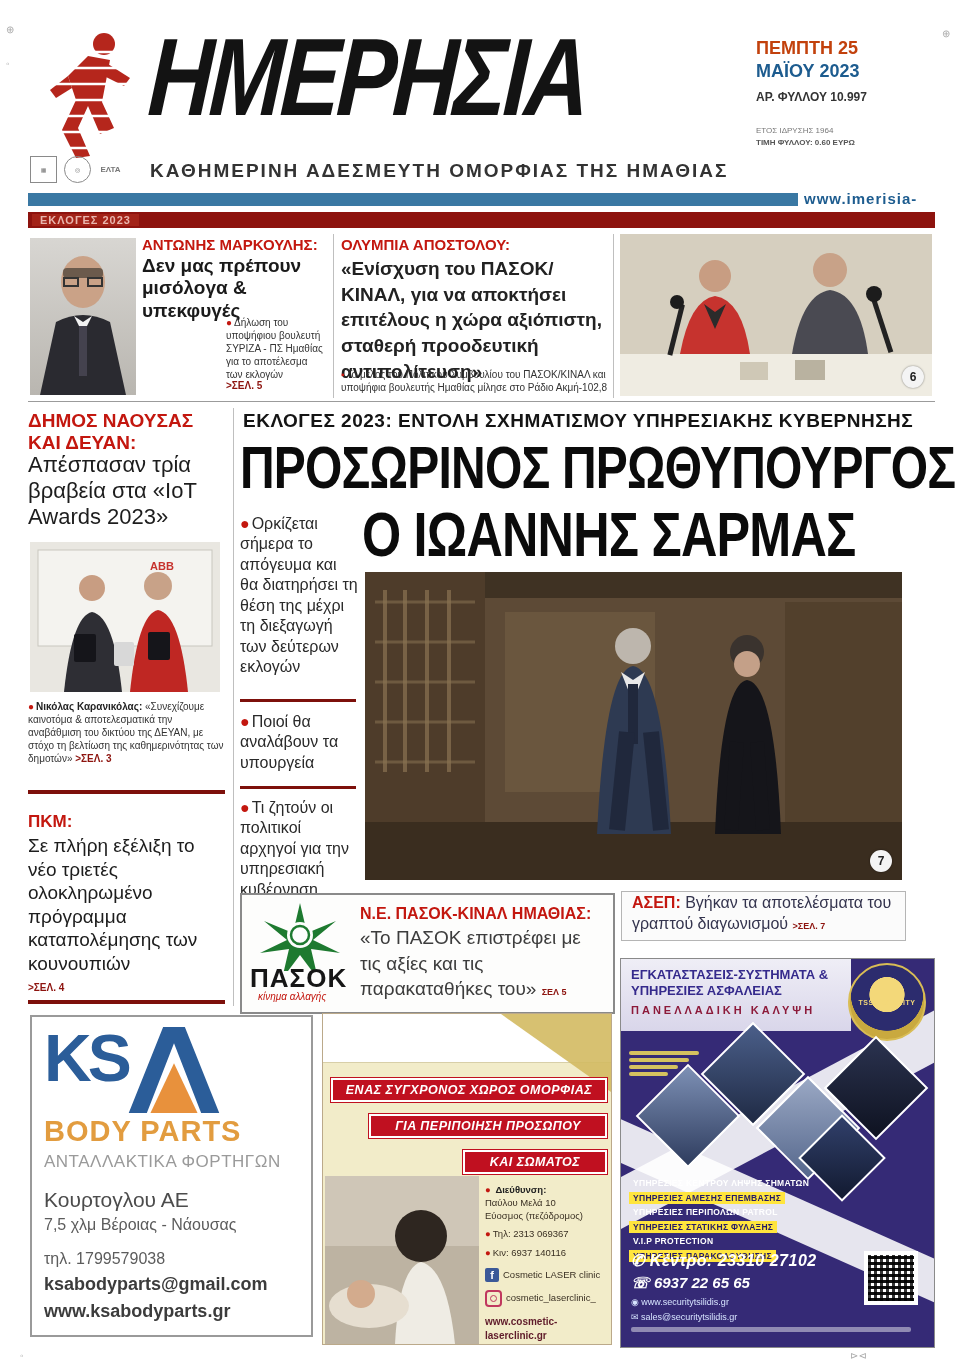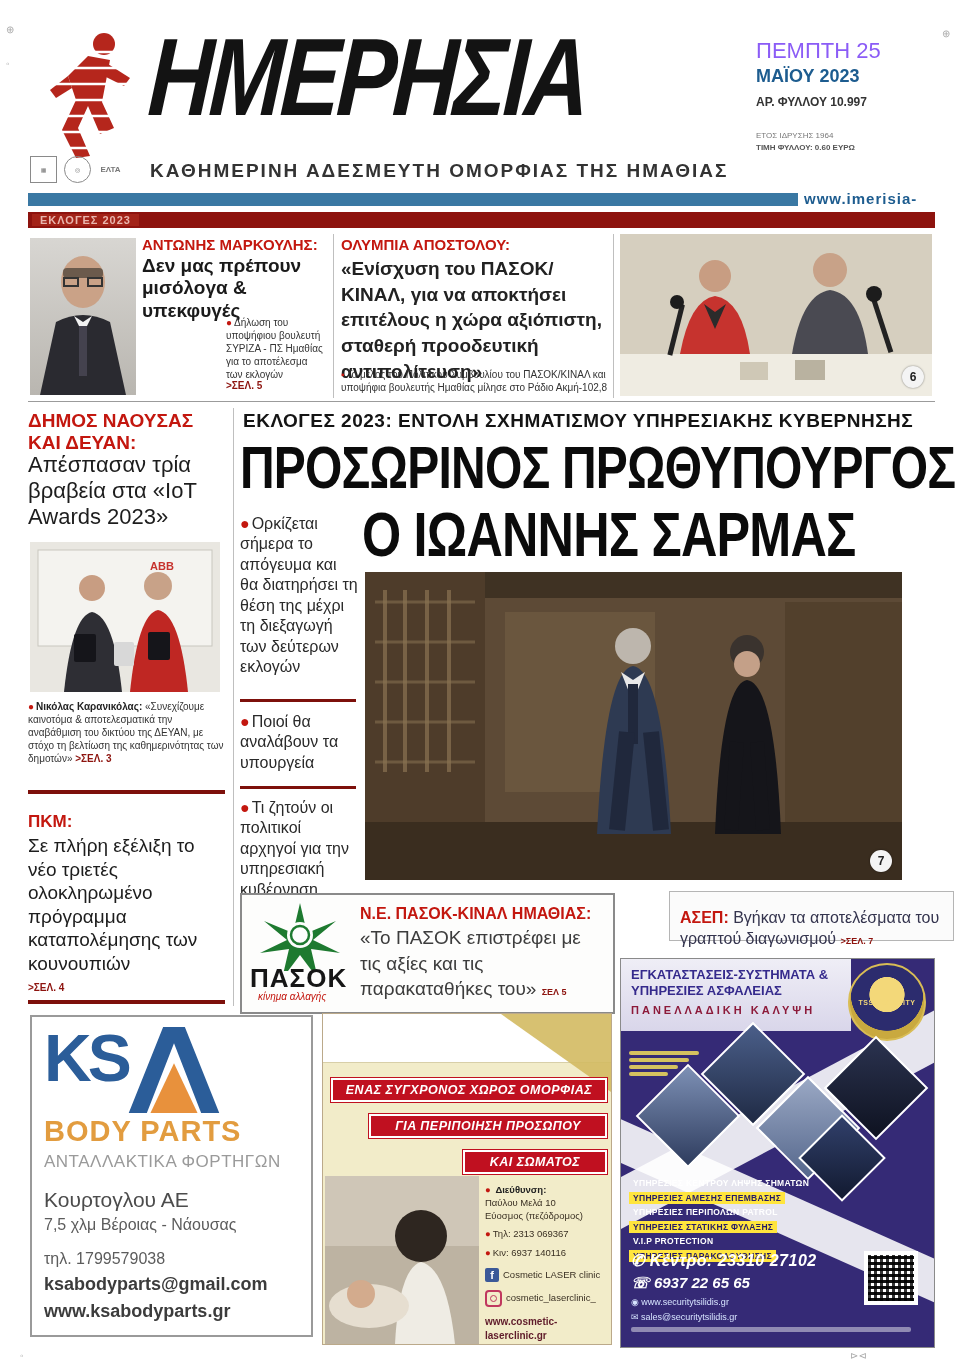--- a/index.html
+++ b/index.html
@@ -6,21 +6,21 @@
   .page{position:relative;width:960px;height:1365px;background:#ffffff;margin:0 auto;
         font-family:"Liberation Sans",sans-serif;overflow:hidden;color:#111;}
   .abs{position:absolute;}
 
   
   .runner{left:38px;top:30px;width:100px;height:128px;}
   .mast-title{left:152px;top:22px;font-size:104px;font-weight:bold;font-style:italic;
               letter-spacing:-4px;color:#131313;transform:scale(.86,1.06) skewX(-4deg);
               transform-origin:left top;white-space:nowrap;line-height:1;}
   .date-block{left:756px;top:38px;width:180px;text-align:left;}
-  .date-day{font-size:22px;font-weight:normal;color:#8b5cf6;}
+  .date-day{font-size:18px;font-weight:bold;color:#c2410c;}
   .date-month{font-size:18px;font-weight:bold;color:#1d5c8f;margin-top:2px;}
   .issue-no{font-size:12px;font-weight:bold;color:#333;margin-top:8px;}
   .founded{font-size:8px;color:#777;margin-top:22px;}
   .price{font-size:8px;font-weight:bold;color:#555;margin-top:3px;}
   .press-logos{left:30px;top:156px;display:flex;gap:7px;align-items:center;}
   .plogo{width:25px;height:25px;border:1px solid #8a8a8a;color:#777;font-size:6px;
          display:flex;align-items:center;justify-content:center;}
   .plogo.round{border-radius:50%;}
   .plogo.elta{border:none;font-weight:bold;font-size:8px;}
   .tagline{left:150px;top:160px;width:600px;font-size:19px;font-weight:bold;color:#333;
@@ -88,21 +88,21 @@
   .pasok-box{left:240px;top:893px;width:371px;height:117px;border:2px solid #8a8a8a;background:#fdfdfc;}
   .pasok-logo{position:absolute;left:6px;top:6px;width:105px;height:105px;}
   .pasok-word{position:absolute;left:2px;top:62px;font-size:26px;font-weight:bold;color:#161616;letter-spacing:1px;}
   .pasok-sub{position:absolute;left:10px;top:90px;font-size:10px;color:#c3170f;font-style:italic;}
   .pasok-kicker{position:absolute;left:118px;top:10px;font-size:16px;}
   .pasok-quote{position:absolute;left:118px;top:30px;width:245px;font-size:19px;color:#3d3d3d;line-height:1.35;}
   .pg-sm{font-size:9px;color:#8d130e;font-weight:bold;}
 
   
   .asep-box{left:621px;top:891px;width:285px;height:50px;border:1px solid #b5b5b5;background:#fbfbfb;
-            padding:16px 10px;box-sizing:border-box;font-size:16px;color:#34344e;line-height:1.3;margin-left:48px;}
+            padding:1px 10px;box-sizing:border-box;font-size:16px;color:#34344e;line-height:1.3;}
 
   
   .ksa{left:30px;top:1015px;width:283px;height:322px;border:2px solid #9a9a9a;background:#fff;
        padding:10px 12px;box-sizing:border-box;}
   .ksa-row{display:flex;align-items:flex-start;}
   .ksa-ks{font-size:66px;font-weight:bold;color:#2b5d99;letter-spacing:-4px;line-height:.95;}
   .ksa-body{font-size:29px;font-weight:bold;color:#e29c3f;letter-spacing:1px;margin-top:2px;}
   .ksa-sub{font-size:17px;color:#9a9a9a;margin-top:4px;letter-spacing:.5px;}
   .ksa-co{font-size:21px;color:#4c4c4c;margin-top:16px;}
   .ksa-loc{font-size:16px;color:#5c5c5c;margin-top:4px;}

